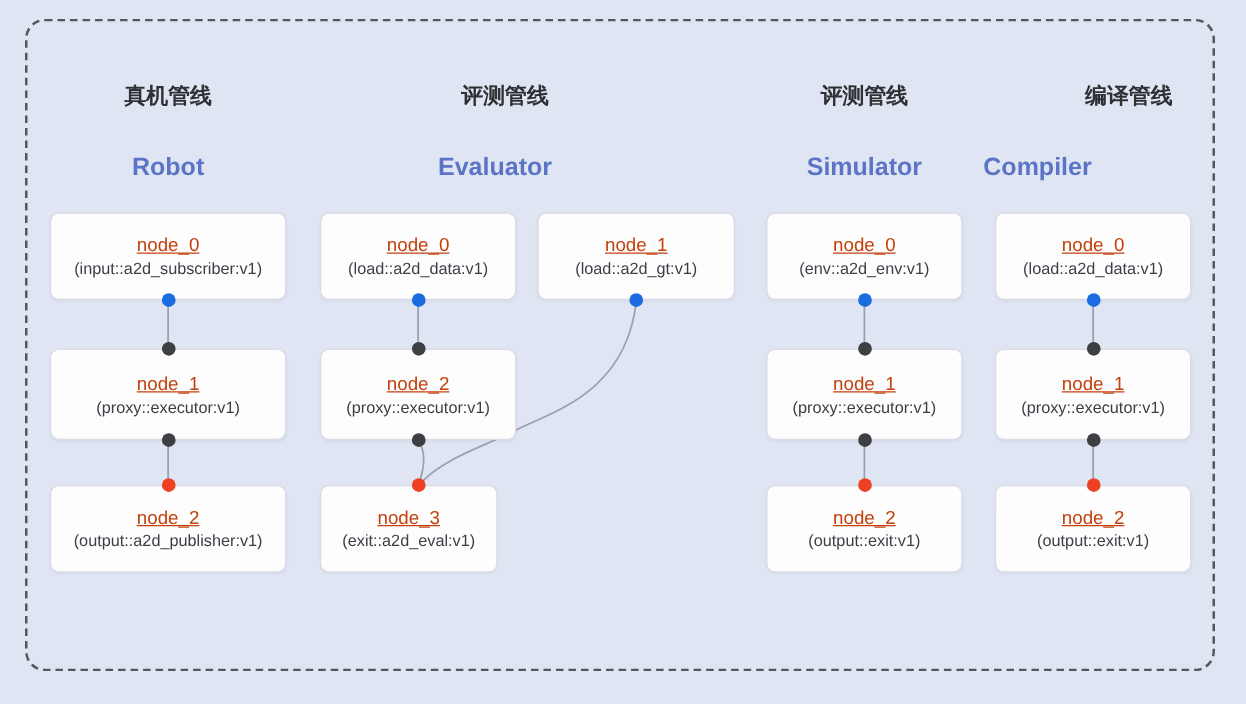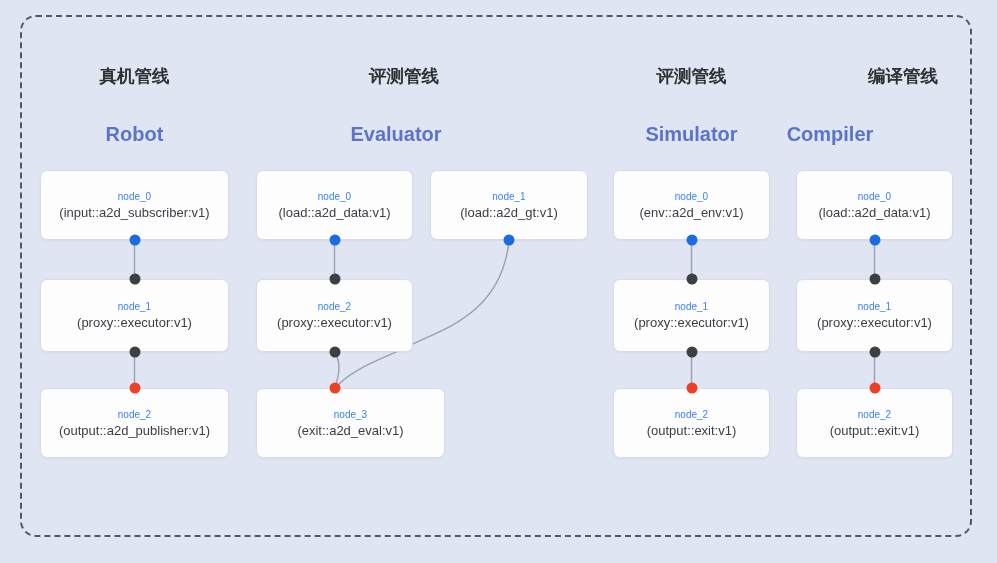--- a/index.html
+++ b/index.html
@@ -59,23 +59,24 @@
     box-shadow: 0 1px 2px rgba(40,50,80,0.05);
     display: flex;
     flex-direction: column;
     align-items: center;
     justify-content: center;
     gap: 4px;
     z-index: 2;
     box-sizing: border-box;
   }
   .node-name {
-    font-size: 10px;
-    color: #3b82f6;
+    font-size: 15px;
+    color: #c2410c;
     line-height: 1;
+    text-decoration: underline;
   }
   .node-type {
     font-size: 13px;
     color: #3b3e44;
     line-height: 1;
   }
   .port {
     position: absolute;
     width: 11px;
     height: 11px;
@@ -142,21 +143,21 @@
     <div class="node-type">(load::a2d_data:v1)</div>
   </div>
   <div class="node-box" style="left:430px;top:170px;width:158px;height:70px">
     <div class="node-name">node_1</div>
     <div class="node-type">(load::a2d_gt:v1)</div>
   </div>
   <div class="node-box" style="left:256px;top:279px;width:157px;height:73px">
     <div class="node-name">node_2</div>
     <div class="node-type">(proxy::executor:v1)</div>
   </div>
-  <div class="node-box" style="left:256px;top:388px;width:189px;height:70px">
+  <div class="node-box" style="left:256px;top:388px;width:142px;height:70px">
     <div class="node-name">node_3</div>
     <div class="node-type">(exit::a2d_eval:v1)</div>
   </div>
 
   <div class="node-box" style="left:613px;top:170px;width:157px;height:70px">
     <div class="node-name">node_0</div>
     <div class="node-type">(env::a2d_env:v1)</div>
   </div>
   <div class="node-box" style="left:613px;top:279px;width:157px;height:73px">
     <div class="node-name">node_1</div>

